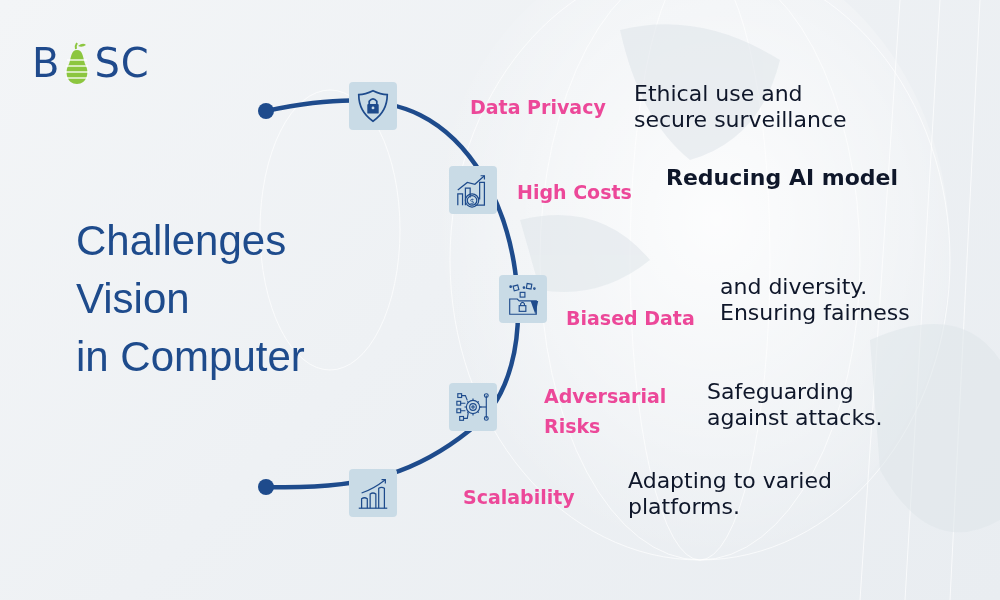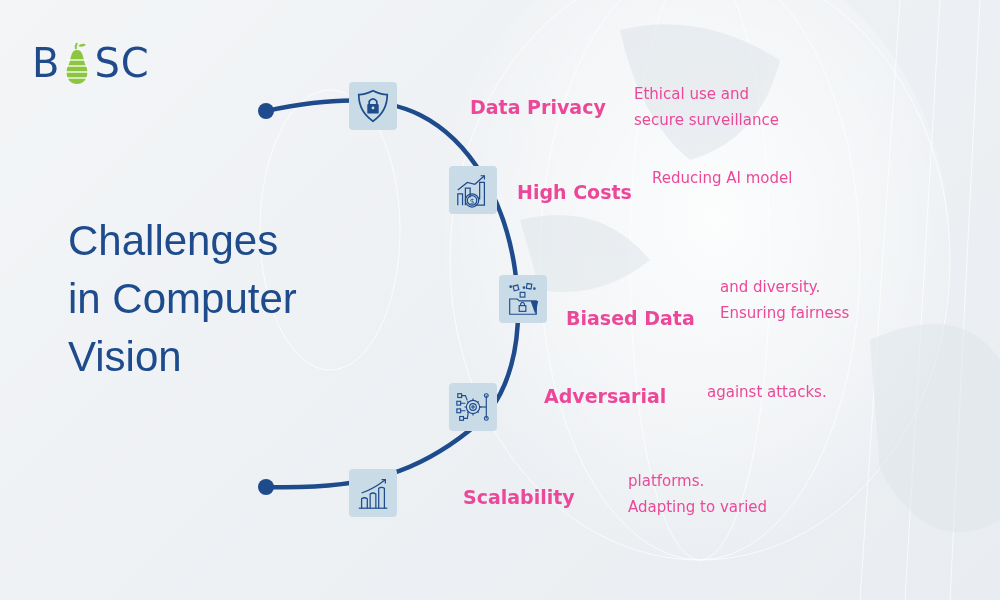--- a/index.html
+++ b/index.html
@@ -11,38 +11,38 @@
     .bg-globe {
       position: absolute; left: 430px; top: -60px; width: 520px; height: 620px;
       border-radius: 50%;
       background: radial-gradient(ellipse at 55% 45%, rgba(255,255,255,0.85) 0%, rgba(255,255,255,0.35) 45%, rgba(255,255,255,0) 70%);
     }
     .bg-lines { position: absolute; left: 0; top: 0; width: 1000px; height: 600px; }
     .logo { position: absolute; left: 32px; top: 38px; height: 50px; display: flex; align-items: center; }
     .logo span { font-family: "DejaVu Sans", sans-serif; font-size: 40px; color: #1f4a8c; letter-spacing: 1px; line-height: 1; }
     .logo .pear { display: inline-block; width: 32px; height: 46px; margin: 0 1px; }
     .title {
-      position: absolute; left: 68px; top: 212px; width: 320px;
+      position: absolute; left: 76px; top: 212px; width: 320px;
       font-family: "Liberation Sans", sans-serif; font-size: 42px; line-height: 58px;
       color: #1e4b8c; font-weight: 500;
     }
     .title div { white-space: nowrap; }
     svg.arc { position: absolute; left: 0; top: 0; width: 1000px; height: 600px; }
     .icon-box {
       position: absolute; width: 48px; height: 48px; border-radius: 4px;
       background: #c9dbe6; display: flex; align-items: center; justify-content: center;
     }
     .icon-box svg { width: 38px; height: 38px; }
     .label {
       position: absolute; font-family: "DejaVu Sans", sans-serif; font-weight: bold;
       font-size: 19px; color: #ec4899; line-height: 30px; white-space: nowrap;
     }
     .desc {
-      position: absolute; font-family: "DejaVu Sans", sans-serif; font-size: 15px;
-      color: #ec4899; line-height: 26px; white-space: nowrap;
+      position: absolute; font-family: "DejaVu Sans", sans-serif; font-size: 22px;
+      color: #0f172a; line-height: 26px; white-space: nowrap;
     }
   </style>
 </head>
 <body>
 
 <div class="bg-globe"></div>
 <svg class="bg-lines" viewBox="0 0 1000 600">
   <g fill="none" stroke="#ffffff" stroke-opacity="0.7" stroke-width="1">
     <ellipse cx="700" cy="260" rx="250" ry="300"></ellipse>
     <ellipse cx="700" cy="260" rx="160" ry="300"></ellipse>
@@ -72,22 +72,22 @@
         <line x1="4" y1="32" x2="28" y2="32"></line>
         <line x1="5" y1="38" x2="27" y2="38"></line>
       </g>
     </svg>
   </span>
   <span style="position:relative;">SC</span>
 </div>
 
 <div class="title">
   <div>Challenges</div>
+  <div>Vision</div>
   <div>in Computer</div>
-  <div>Vision</div>
 </div>
 
 <svg class="arc" viewBox="0 0 1000 600">
   <path d="M266 111 C330 98 380 95 420 115 C470 140 505 200 515 270 C525 340 510 400 470 430 C420 470 370 490 266 487" fill="none" stroke="#1e4b8c" stroke-width="4.5" stroke-linecap="round"></path>
   <circle cx="266" cy="111" r="8" fill="#1e4b8c"></circle>
   <circle cx="266" cy="487" r="8" fill="#1e4b8c"></circle>
 </svg>
 
 <div class="icon-box" style="left:349px; top:82px;">
   <svg viewBox="0 0 40 40">
@@ -111,21 +111,21 @@
       <path d="M27 30 V12 H32 V36 H22"></path>
       <path d="M4 20 L14 12 L22 14 L32 5"></path>
       <path d="M28 5 H32 V9"></path>
       <circle cx="19" cy="31" r="7"></circle>
       <circle cx="19" cy="31" r="5"></circle>
     </g>
     <text x="19" y="34.5" font-size="8" text-anchor="middle" fill="#1e4b8c" font-family="DejaVu Sans, sans-serif">$</text>
   </svg>
 </div>
 <div class="label" style="left:517px; top:177px;">High Costs</div>
-<div class="desc" style="left:652px; top:165px;">
+<div class="desc" style="left:666px; top:165px;font-weight:bold;">
   <div>Reducing AI model</div>
 </div>
 
 <div class="icon-box" style="left:499px; top:275px;">
   <svg viewBox="0 0 40 40">
     <g fill="none" stroke="#1e4b8c" stroke-width="1.2">
       <rect x="10" y="6" width="5" height="5" transform="rotate(-15 12 8)"></rect>
       <rect x="24" y="4" width="5" height="5" transform="rotate(10 26 6)"></rect>
       <rect x="17" y="13" width="5" height="5"></rect>
       <circle cx="7" cy="7" r="0.8"></circle>
@@ -158,34 +158,36 @@
       <path d="M8 8 H12 L14 13 M7 16 H12 M7 24 H12 M10 32 H14 L15 26"></path>
       <line x1="34" y1="8" x2="34" y2="32"></line>
       <circle cx="34" cy="8" r="2"></circle>
       <circle cx="34" cy="32" r="2"></circle>
       <path d="M27 20 H34"></path>
     </g>
   </svg>
 </div>
 <div class="label" style="left:544px; top:381px;">
   <div>Adversarial</div>
+  <div>Risks</div>
 </div>
 <div class="desc" style="left:707px; top:379px;">
+  <div>Safeguarding</div>
   <div>against attacks.</div>
 </div>
 
 <div class="icon-box" style="left:349px; top:469px;">
   <svg viewBox="0 0 40 40">
     <g fill="none" stroke="#1e4b8c" stroke-width="1.3">
       <path d="M8 36 V26 Q11 24 14 26 V36"></path>
       <path d="M17 36 V21 Q20 19 23 21 V36"></path>
       <path d="M26 36 V15 Q29 13 32 15 V36"></path>
       <line x1="5" y1="36" x2="35" y2="36"></line>
       <path d="M8 20 Q20 16 33 6"></path>
       <path d="M29 6 H33 V10"></path>
     </g>
   </svg>
 </div>
 <div class="label" style="left:463px; top:482px;">Scalability</div>
 <div class="desc" style="left:628px; top:468px;">
+  <div>Adapting to varied</div>
   <div>platforms.</div>
-  <div>Adapting to varied</div>
 </div>
 
 </body></html>

